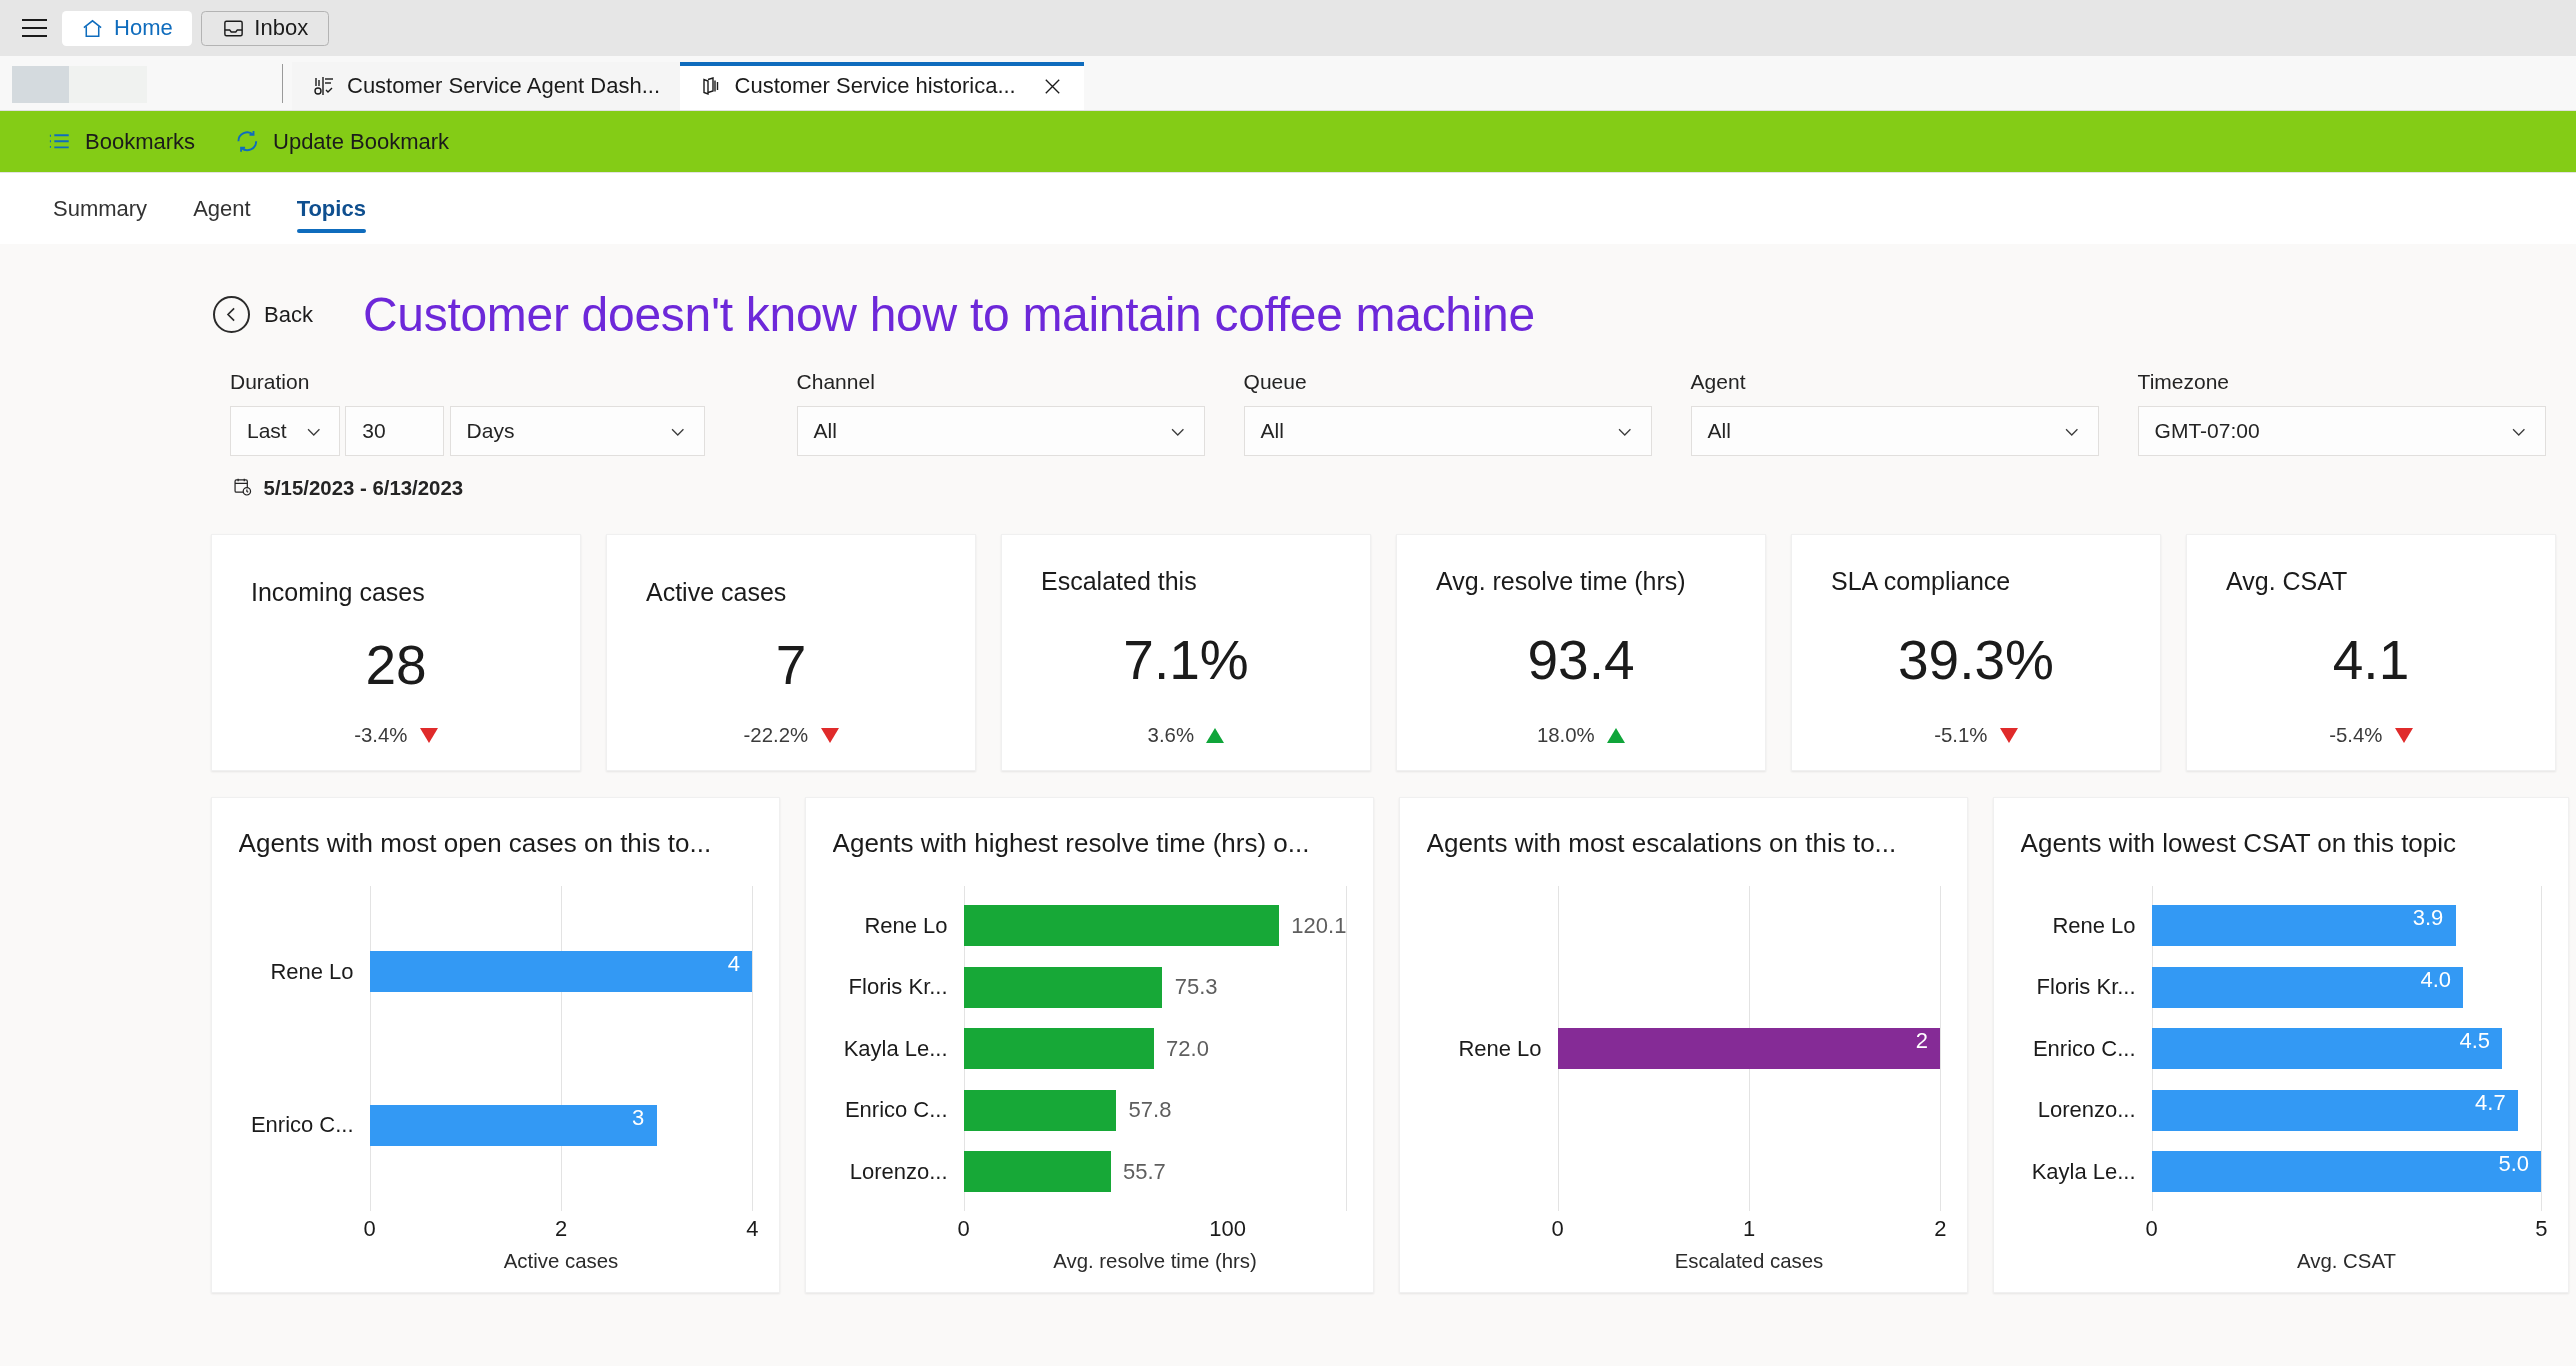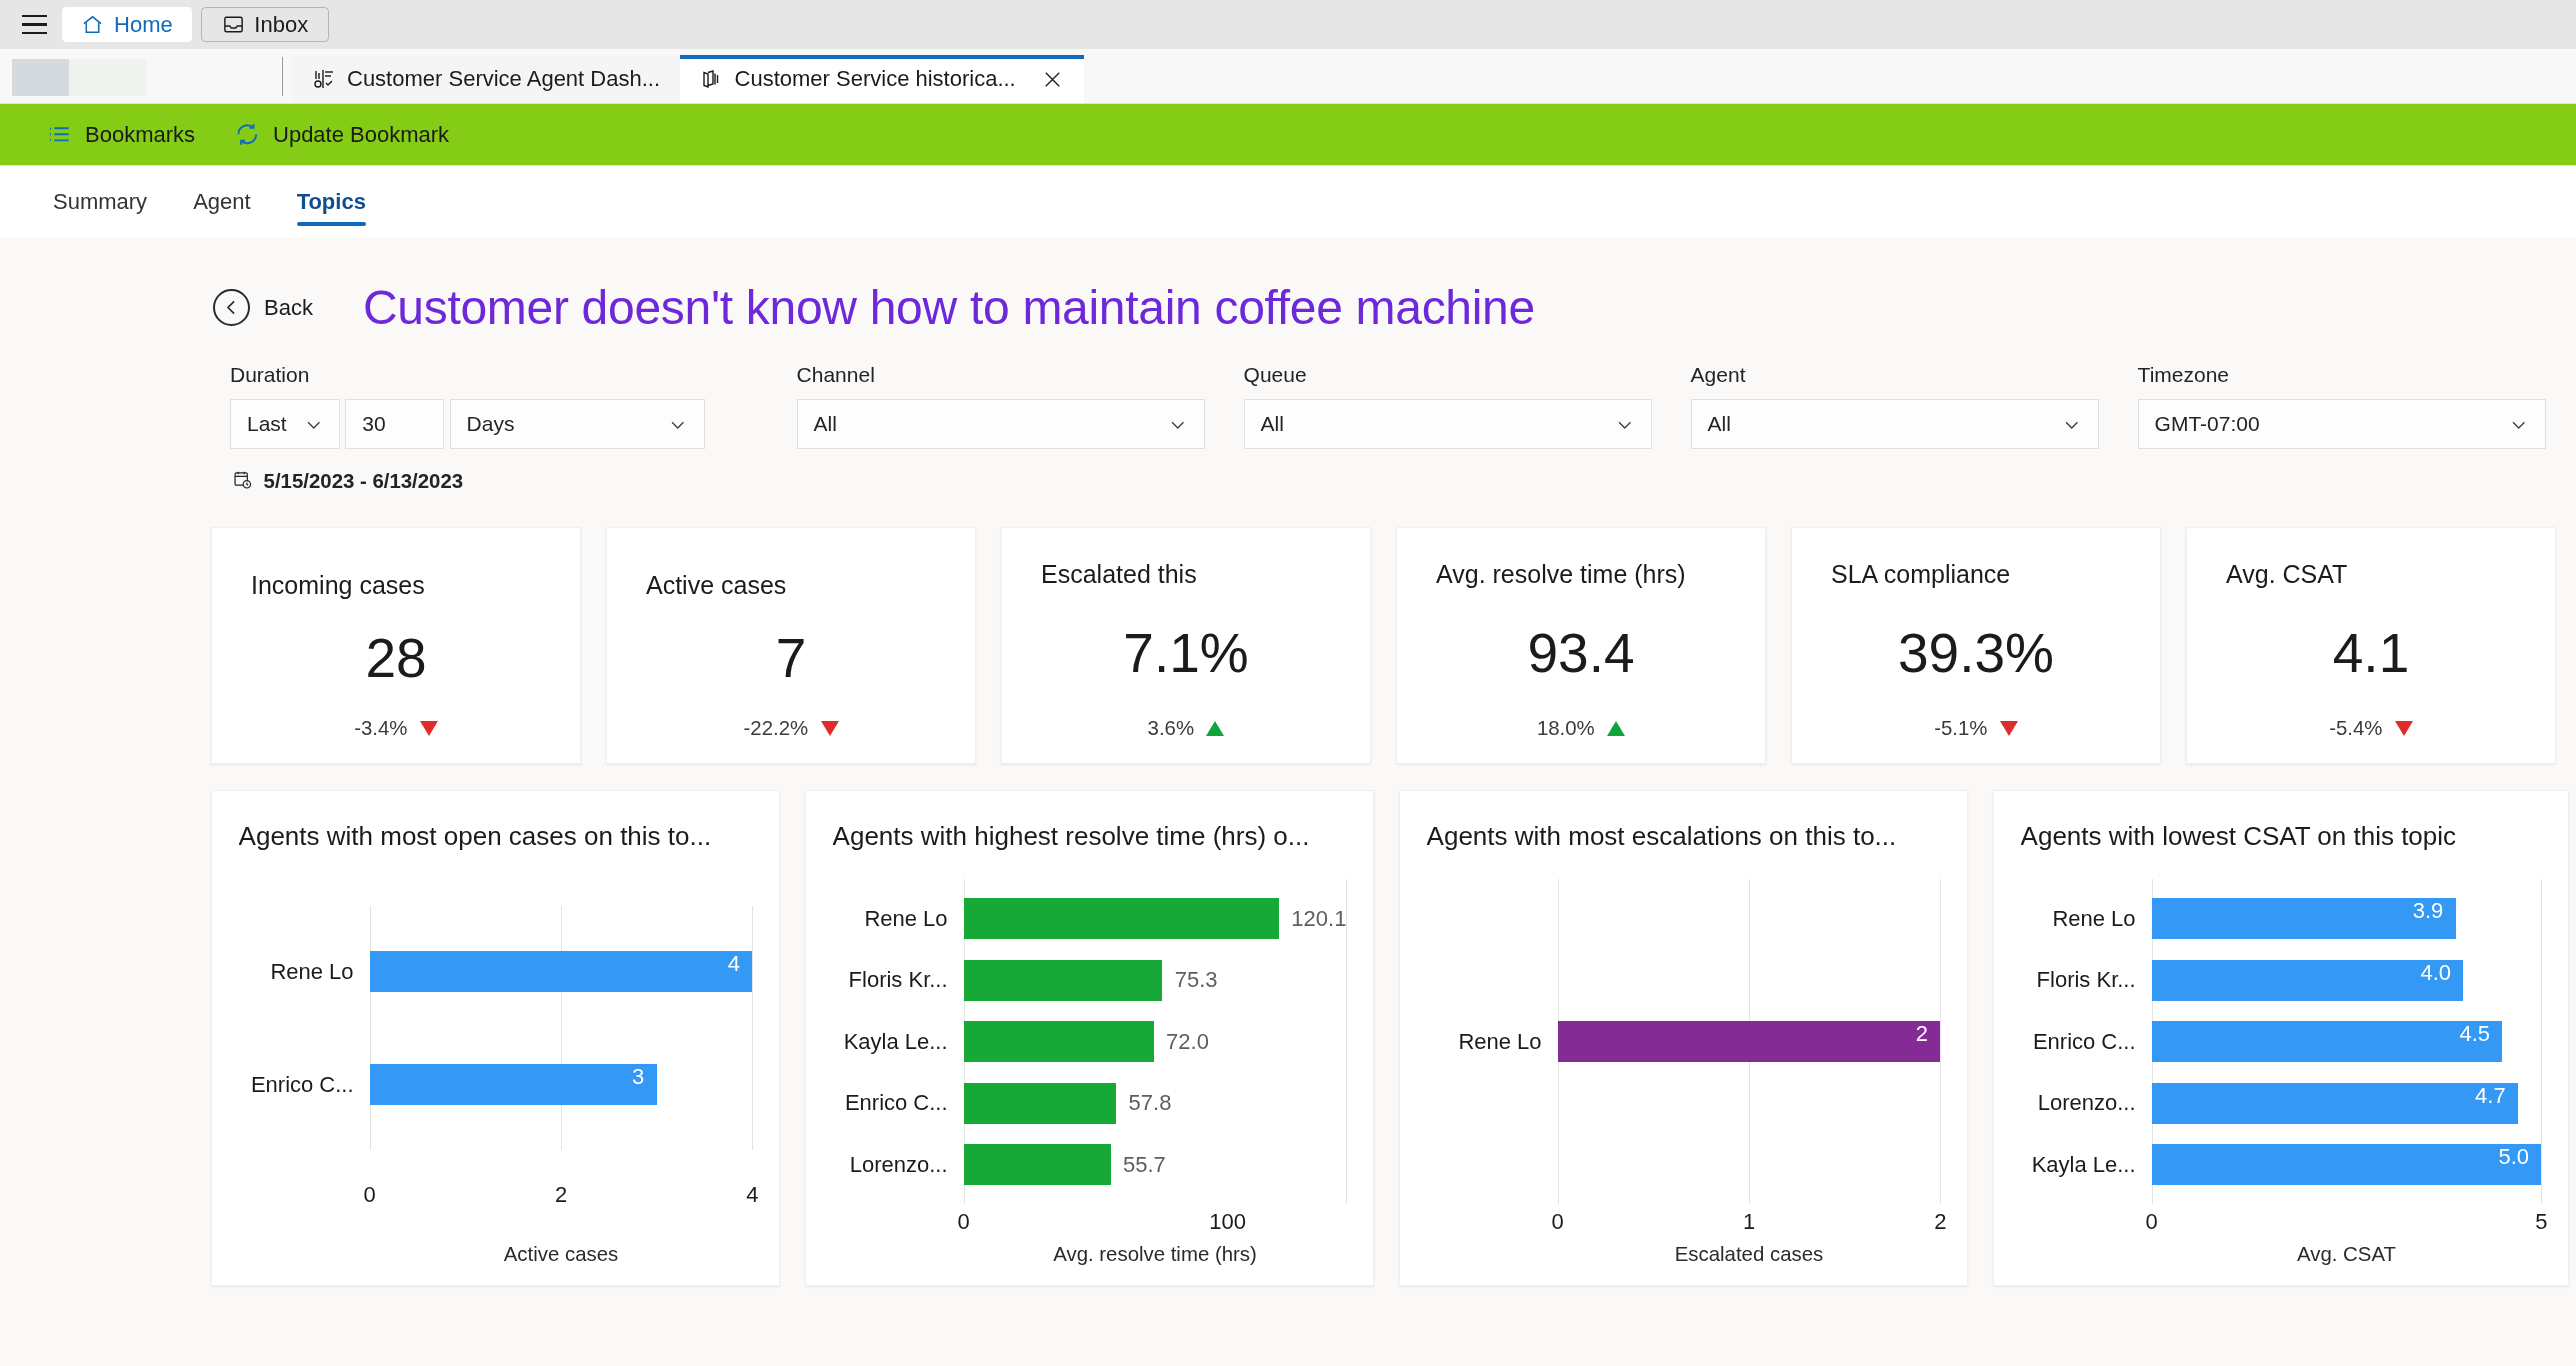--- a/index.html
+++ b/index.html
@@ -5,21 +5,21 @@
   * { box-sizing: border-box; margin: 0; padding: 0; }
   html, body {
     width: 2576px; height: 1366px;
     font-family: "Liberation Sans", sans-serif;
     background: #ffffff;
     overflow: hidden;
   }
 
   
   .appbar {
-    height: 49px; background: #e6e6e6;
+    height: 56px; background: #e6e6e6;
     display: flex; align-items: center; gap: 8.9px;
     padding-left: 16px;
   }
   .hamburger { width: 37px; height: 37px; display: flex; flex-direction: column;
     justify-content: center; align-items: center; gap: 6.2px; cursor: pointer; }
   .hamburger span { display: block; width: 25px; height: 2.2px; background: #1b1b1b; }
   .appnav-btn {
     height: 35px; display: flex; align-items: center; gap: 9.7px;
     padding: 0 19.5px; border-radius: 4.4px; font-size: 22px; cursor: pointer;
     white-space: nowrap;
@@ -102,21 +102,21 @@
     font-size: 20.4px; color: #3b3b3b; margin-top: auto; }
   .tri-down { width: 0; height: 0; border-left: 9.7px solid transparent; border-right: 9.7px solid transparent;
     border-top: 15px solid #e02b2b; }
   .tri-up { width: 0; height: 0; border-left: 9.7px solid transparent; border-right: 9.7px solid transparent;
     border-bottom: 15px solid #10a53a; }
 
   
   .chartrow { display: flex; gap: 25px; padding: 26.6px 0 0 211px; }
   .chartcard { background: #ffffff; border: 0.9px solid #f0f0f0; box-shadow: 0 0.9px 1.8px rgba(0,0,0,0.08);
     height: 496px; padding: 30px 26.6px 19.5px 26.6px; display: flex; flex-direction: column; }
-  .cc1 { width: 569px; gap: 27px; } .cc2 { width: 569px; } .cc3 { width: 569px; } .cc4 { width: 576px; }
+  .cc1 { width: 569px; } .cc2 { width: 569px; } .cc3 { width: 569px; } .cc4 { width: 576px; }
   .chart-title { font-size: 26px; color: #1b1b1b; white-space: nowrap; overflow: hidden; }
   .plot { flex: 1; display: flex; margin-top: 26.6px; position: relative; }
   .cats { display: flex; flex-direction: column; justify-content: space-around;
      width: 131px; flex: none; padding: 8.9px 0; }
   .catlabel { font-size: 22px; color: #1b1b1b; text-align: right; padding-right: 16px;
      white-space: nowrap; overflow: hidden; }
   .bars { flex: 1; position: relative; display: flex; flex-direction: column;
      justify-content: space-around; padding: 8.9px 0; }
   .gridlines { position: absolute; inset: 0; display: flex; justify-content: space-between;
      pointer-events: none; }

